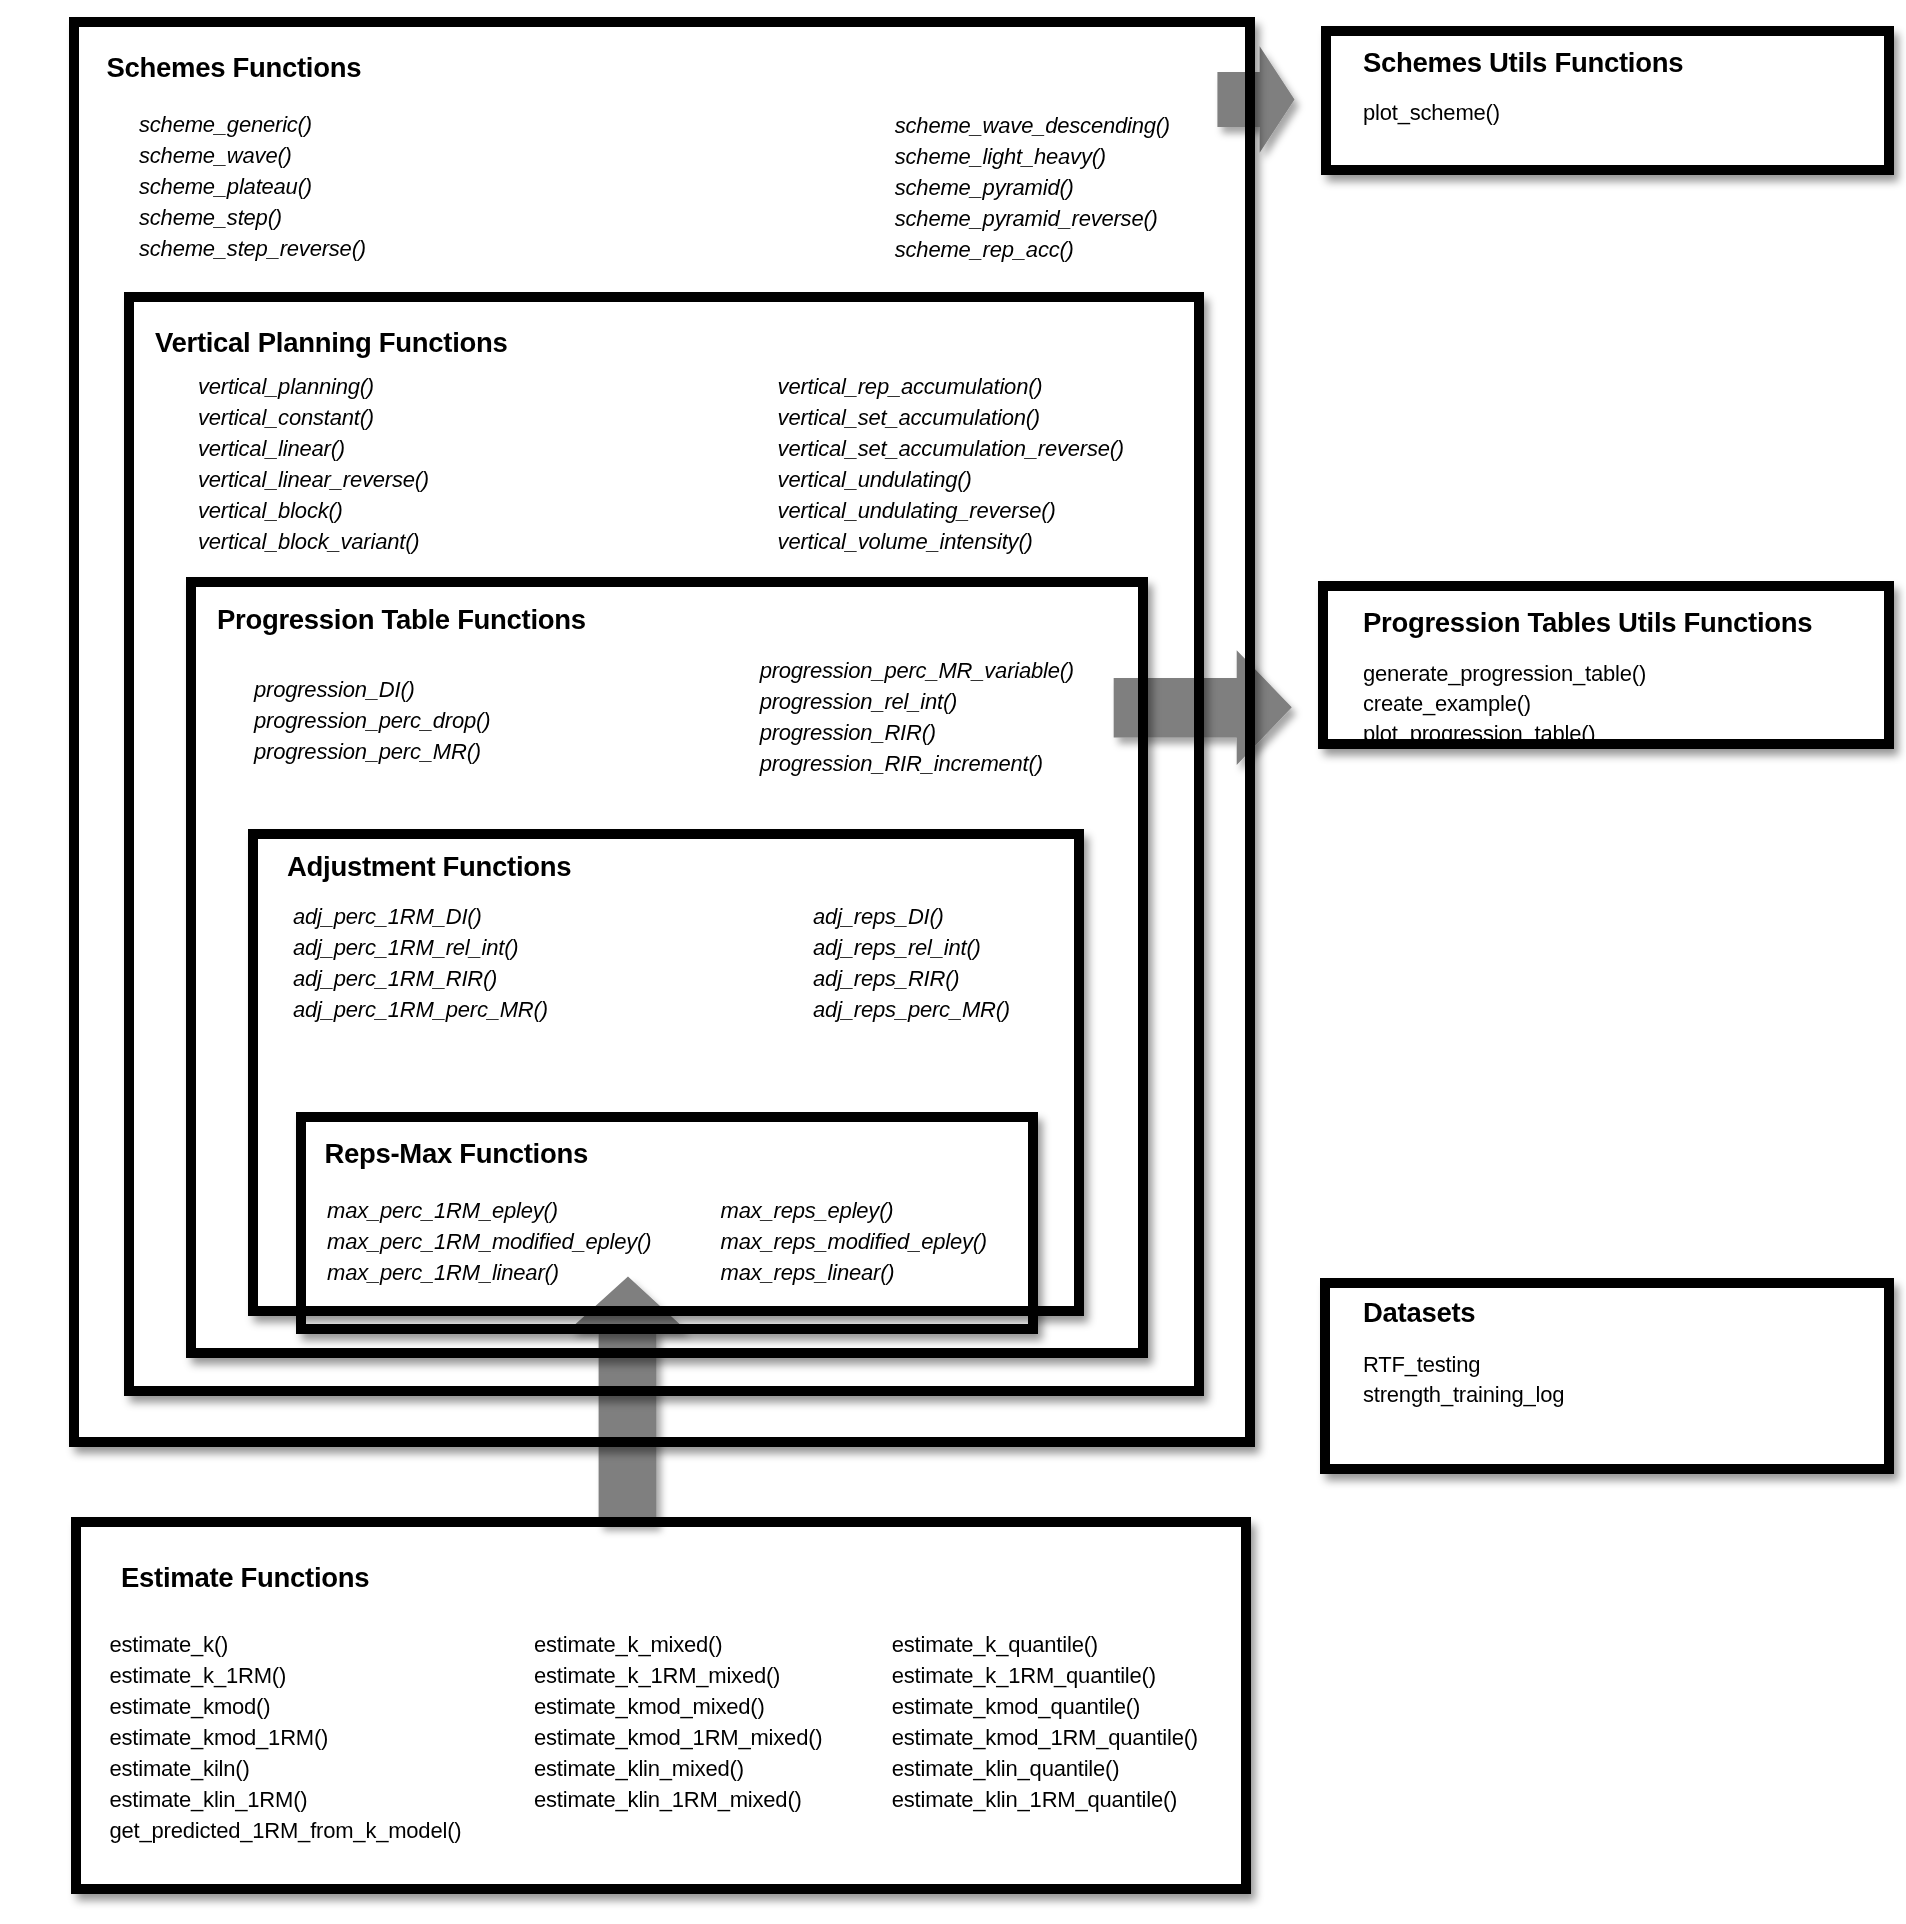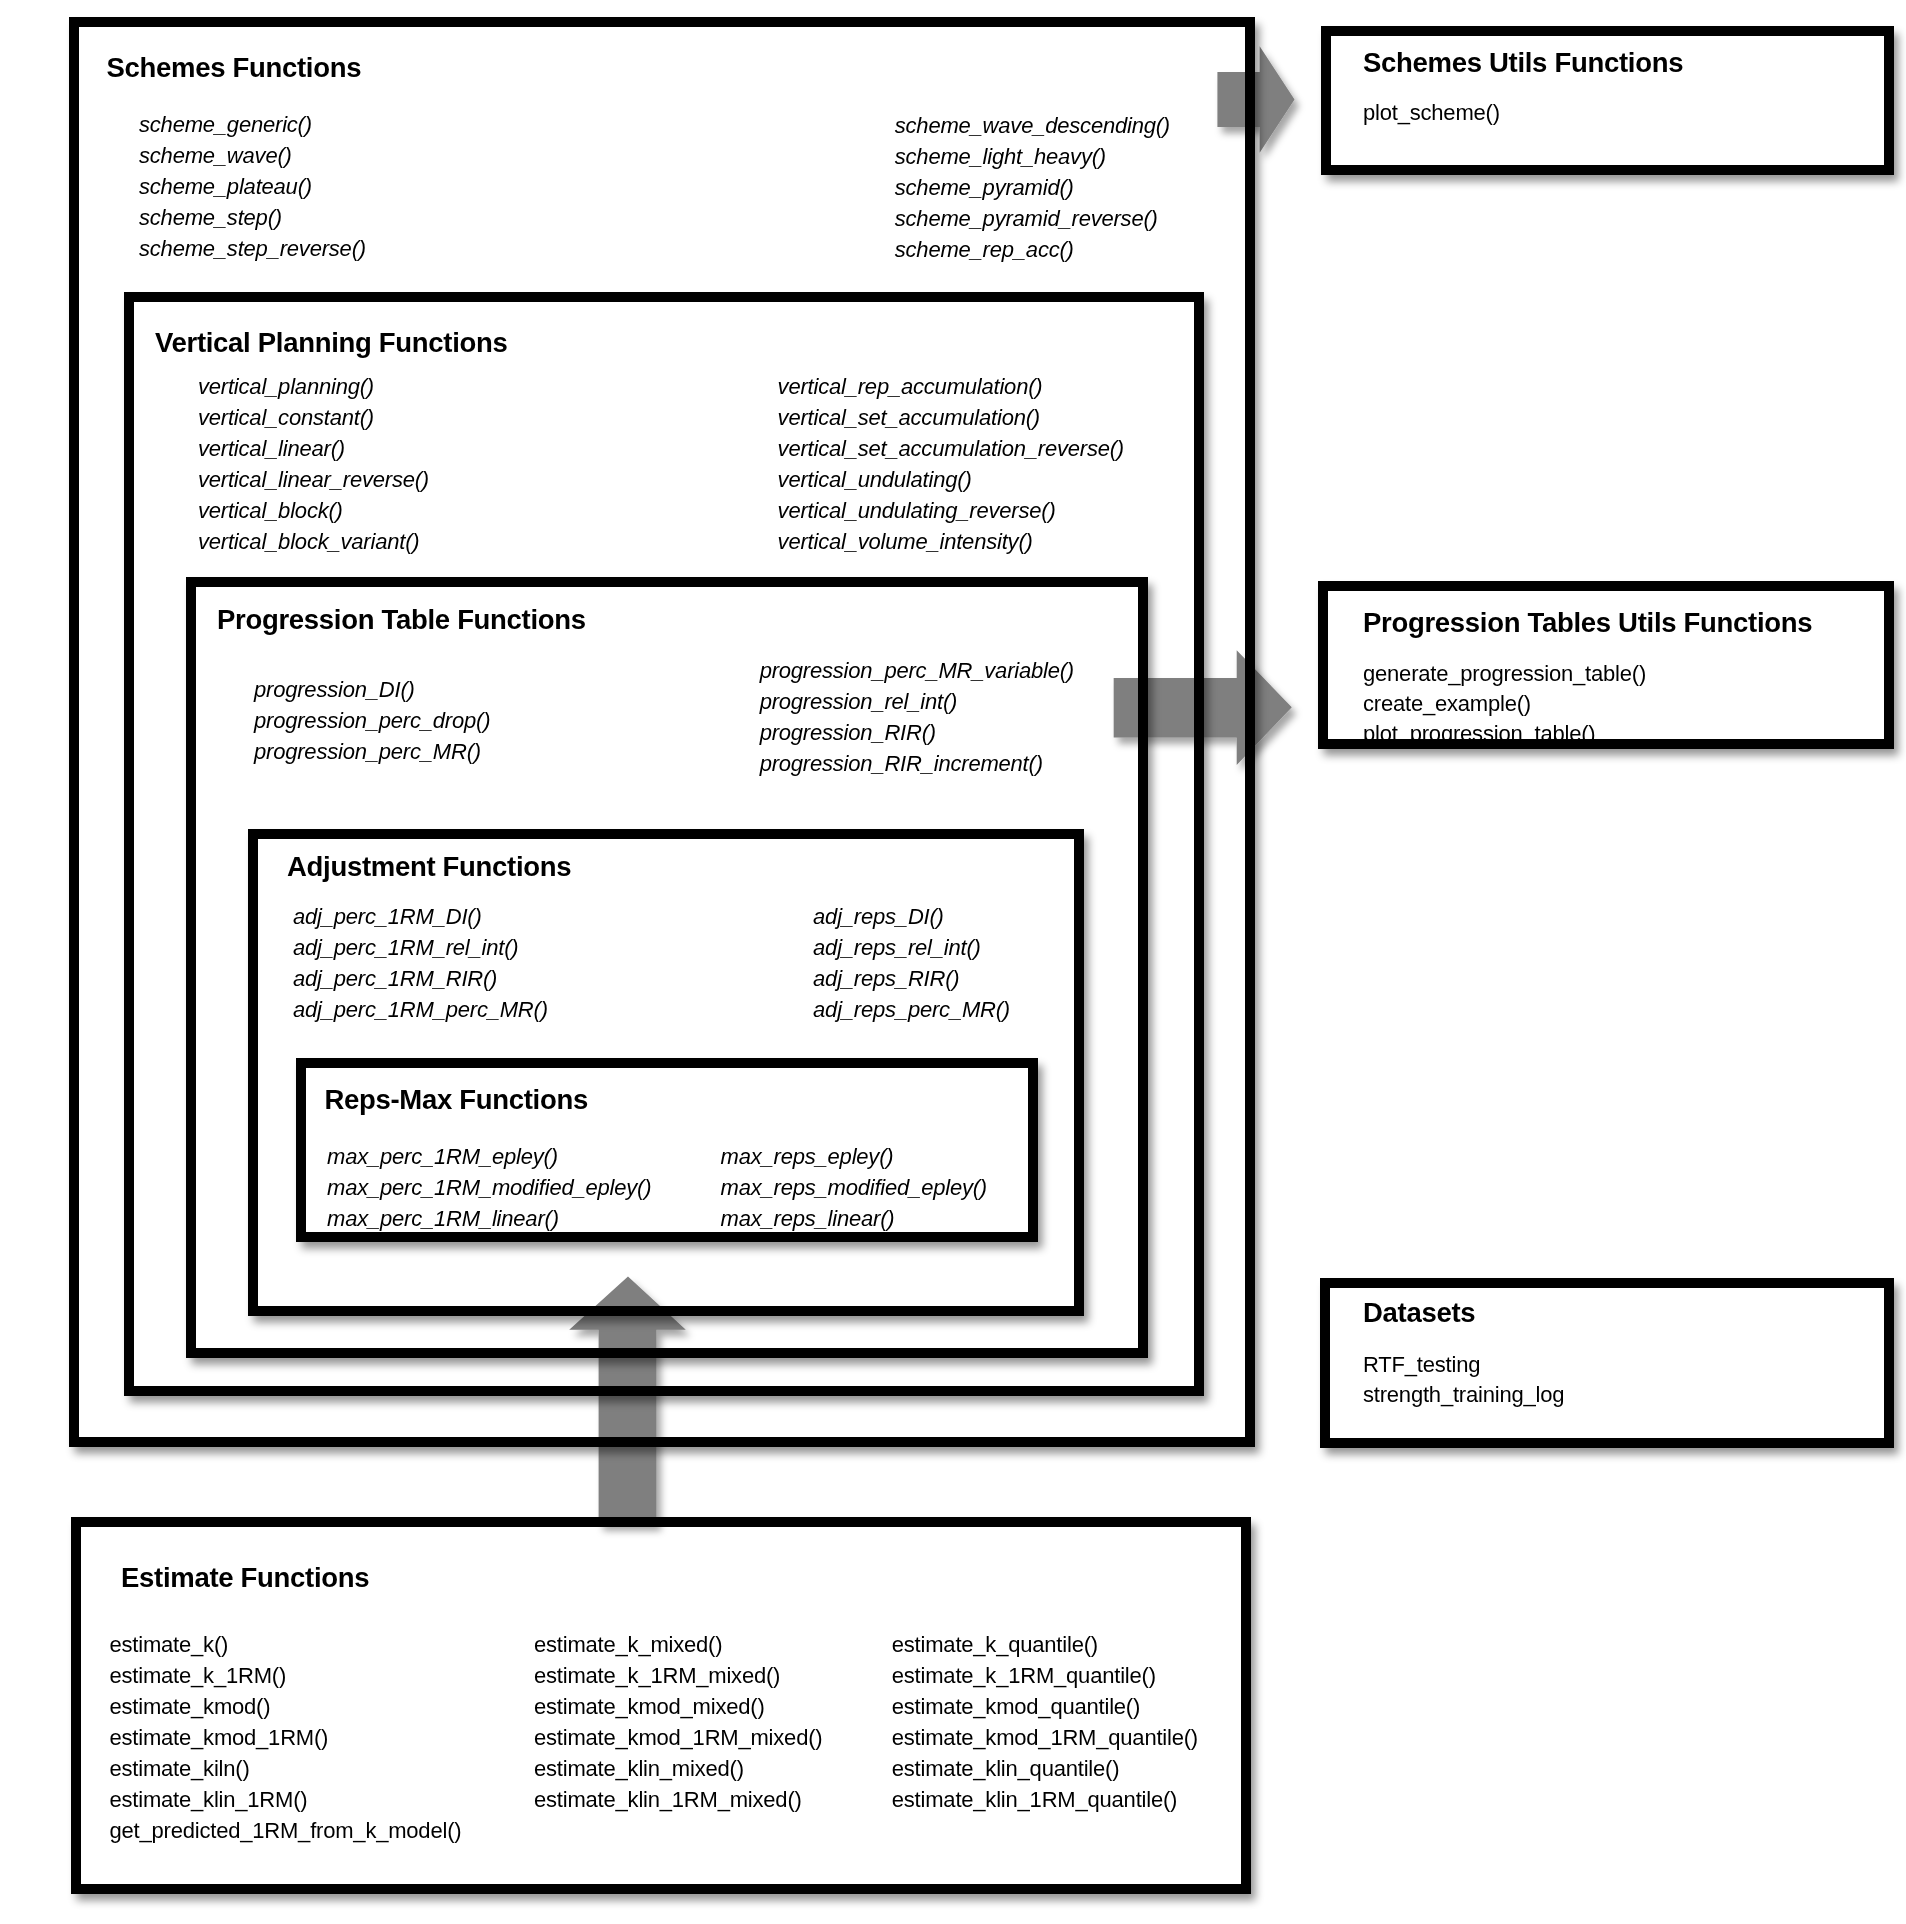--- a/index.html
+++ b/index.html
@@ -125,21 +125,21 @@
         <div>adj_perc_1RM_perc_MR()</div>
       </div>
     <div class="fn-list italic align-right" style="right:64px;top:62px;">
         <div>adj_reps_DI()</div>
         <div>adj_reps_rel_int()</div>
         <div>adj_reps_RIR()</div>
         <div>adj_reps_perc_MR()</div>
       </div>
   </div>
 
-  <div class="box" style="left:268px;top:1058px;width:742px;height:184px;">
+  <div class="box" style="left:268px;top:1112px;width:742px;height:222px;">
     <div class="box-title" style="left:18.4px;top:13px;">Reps-Max Functions</div>
     <div class="fn-list italic" style="left:21px;top:73px;">
         <div>max_perc_1RM_epley()</div>
         <div>max_perc_1RM_modified_epley()</div>
         <div>max_perc_1RM_linear()</div>
       </div>
     <div class="fn-list italic align-right" style="right:41px;top:73px;">
         <div>max_reps_epley()</div>
         <div>max_reps_modified_epley()</div>
         <div>max_reps_linear()</div>
@@ -155,21 +155,21 @@
 
   <div class="box" style="left:1290px;top:581px;width:576px;height:168px;">
     <div class="box-title" style="left:35px;top:13px;">Progression Tables Utils Functions</div>
     <div class="fn-list lh33" style="left:35px;top:68px;">
         <div>generate_progression_table()</div>
         <div>create_example()</div>
         <div>plot_progression_table()</div>
       </div>
   </div>
 
-  <div class="box" style="left:1292px;top:1278px;width:574px;height:170px;">
+  <div class="box" style="left:1292px;top:1278px;width:574px;height:196px;">
     <div class="box-title" style="left:33px;top:5.5px;">Datasets</div>
     <div class="fn-list lh33" style="left:33px;top:62px;">
         <div>RTF_testing</div>
         <div>strength_training_log</div>
       </div>
   </div>
 
   <div class="box" style="left:43px;top:1517px;width:1180px;height:377px;">
     <div class="box-title" style="left:40px;top:32px;">Estimate Functions</div>
     <div class="fn-list" style="left:28.5px;top:102px;">

